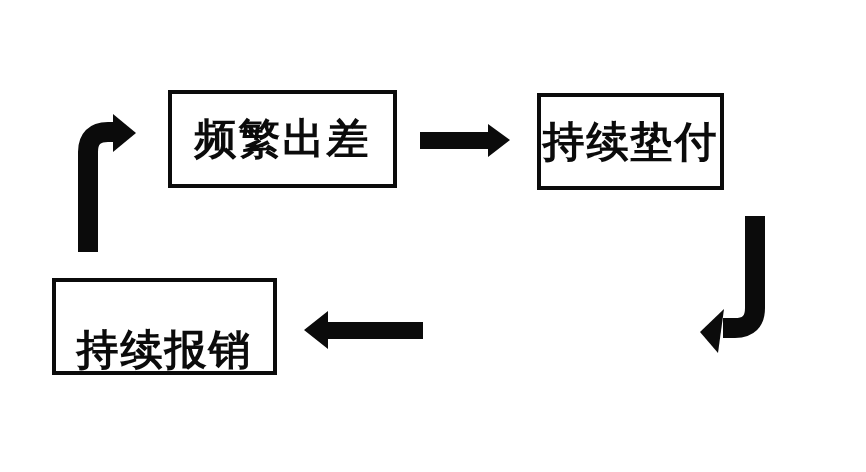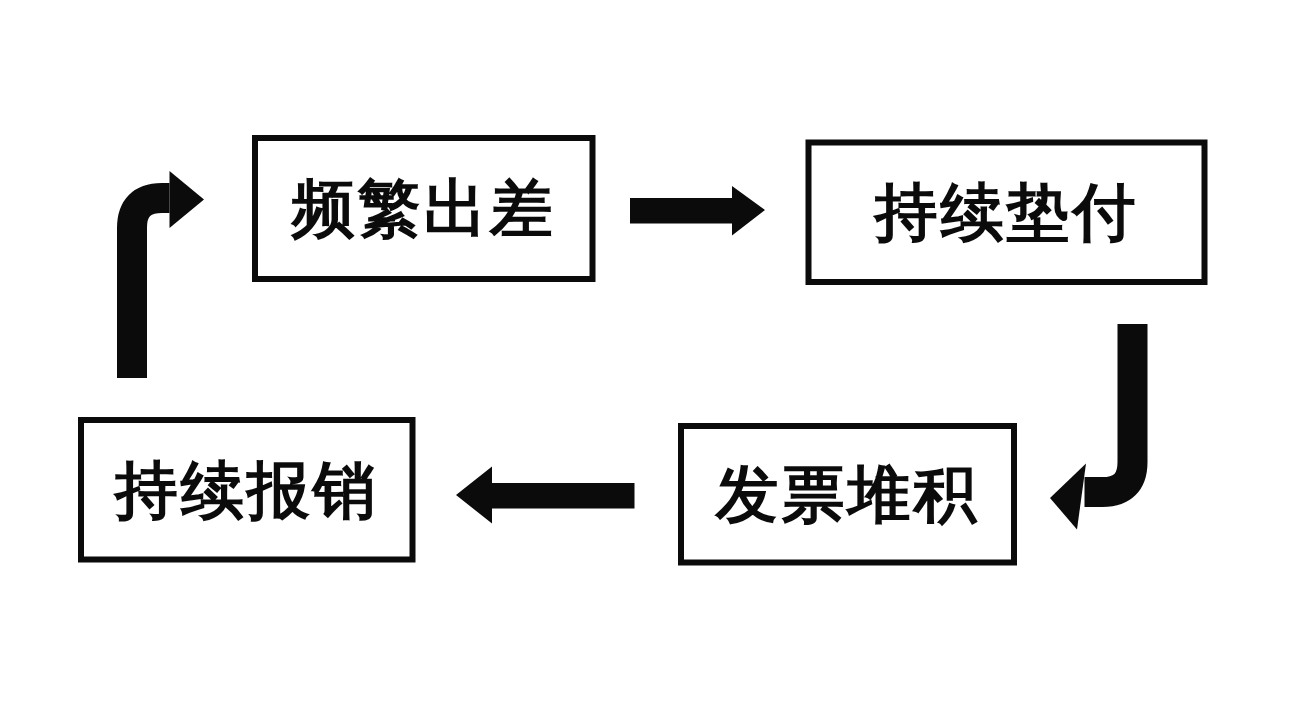--- a/index.html
+++ b/index.html
@@ -24,23 +24,23 @@
     border:4px solid var(--ink);
     background:var(--bg);
     display:flex; align-items:center; justify-content:center;
     color:var(--ink);
     font-weight:700;
     font-size:42px;
     letter-spacing:2px;
     line-height:1;
   }
   .node-a { left:168px; top:90px;  width:229px; height:98px; }
-  .node-b { left:537px; top:93px;  width:268px; height:97px; }
+  .node-b { left:537px; top:93px;  width:187px; height:97px; }
   .node-c { left:452px; top:282px; width:226px; height:95px; }
-  .node-d { left:52px;  top:278px; width:225px; height:97px; }
+  .node-d { left:52px;  top:278px; width:225px; height:97px;align-items:flex-end; }
 </style>
 </head>
 <body>
 
 <div class="stage">
 
   <svg class="arrows" viewBox="0 0 866 472" xmlns="http://www.w3.org/2000/svg">
 
     <polygon class="arrow-fill" points="420,132 488,132 488,124 510,140 488,157 488,149 420,149"></polygon>
 
@@ -56,20 +56,17 @@
       <polygon class="arrow-fill" points="113,114 136,133 113,152"></polygon>
     </g>
   </svg>
 
   <div class="node node-a">
     <span>频繁出差</span>
   </div>
   <div class="node node-b">
     <span>持续垫付</span>
   </div>
-  <div class="node node-c">
-    <span>发票堆积</span>
-  </div>
   <div class="node node-d">
     <span>持续报销</span>
   </div>
 
 </div>
 
 </body></html>

